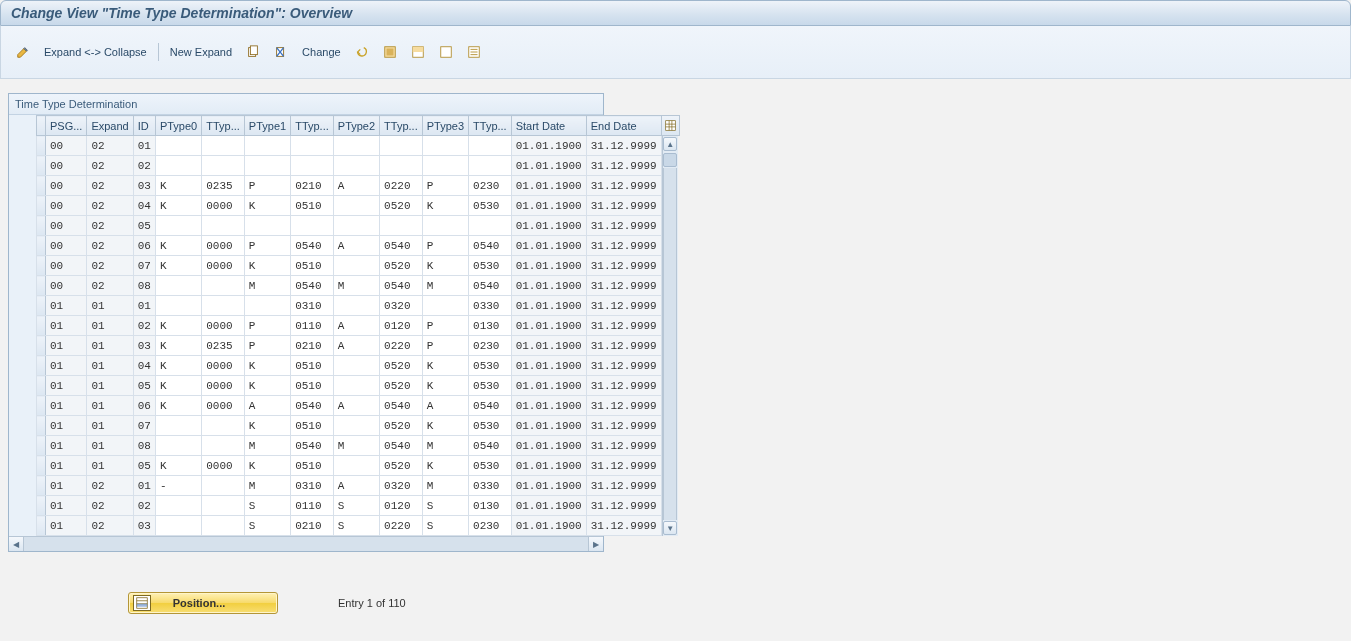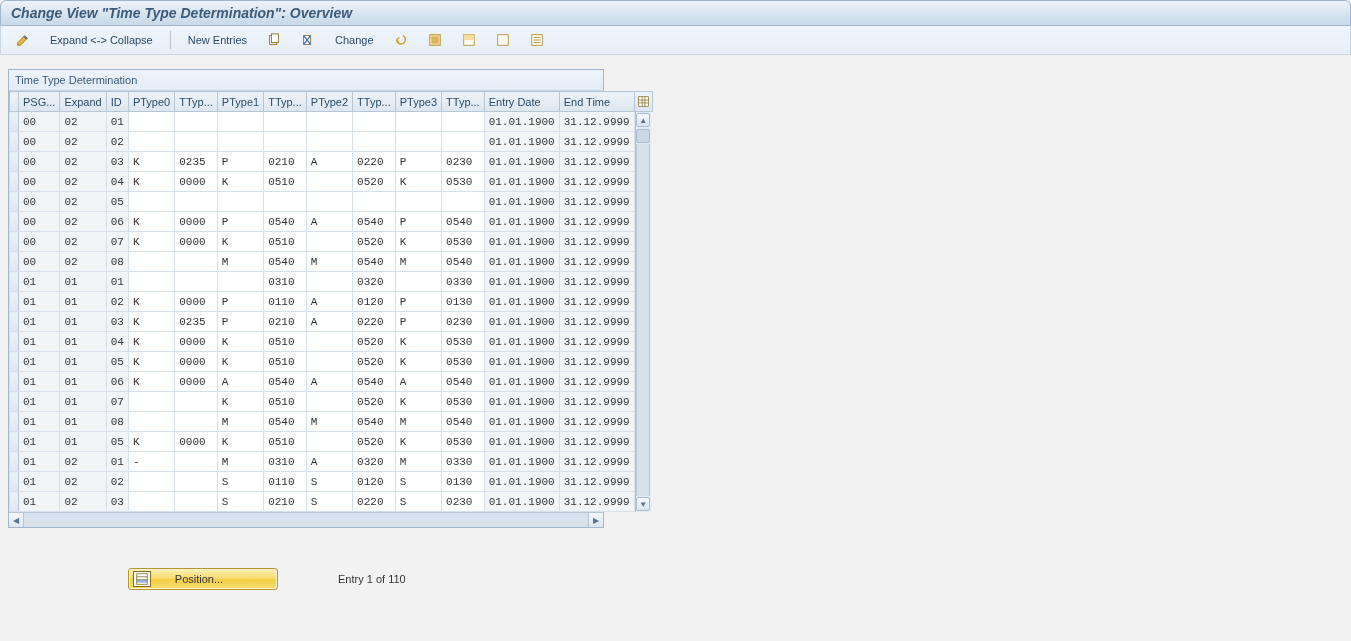--- a/index.html
+++ b/index.html
@@ -29,24 +29,23 @@
     font-size: 14px;
     color: #3a5b7a;
   }
 
   
   .toolbar {
     background: linear-gradient(#f0f5fb, #e7eff8);
     border-left: 1px solid #c9d6e3;
     border-right: 1px solid #c9d6e3;
     border-bottom: 1px solid #c9d6e3;
-    padding: 4px 8px;
+    padding: 16px 8px;
     display: flex;
     align-items: center;
-    gap: 6px;
     text-align: right;
   }
   .tbutton {
     display: inline-flex;
     align-items: center;
     gap: 4px;
     padding: 2px 6px;
     border: 1px solid transparent;
     border-radius: 3px;
     cursor: default;
@@ -83,20 +82,21 @@
     display: flex;
     align-items: stretch;
     background: #e9f1f9;
   }
   .data-table {
     border-collapse: collapse;
     table-layout: fixed;
     font-family: "Courier New", monospace;
     font-size: 11px;
     background: #fff;
+    margin-left: 27px;
   }
   .data-table th {
     background: linear-gradient(#eef3f9, #dce7f2);
     border: 1px solid #b7c6d5;
     font-weight: normal;
     font-family: Arial, Helvetica, sans-serif;
     color: #2a4a68;
     text-align: left;
     padding: 2px 4px;
     height: 20px;
@@ -186,20 +186,21 @@
     height: 22px;
     padding: 0 12px 0 4px;
     border: 1px solid #b49637;
     border-radius: 3px;
     background: linear-gradient(#fff1b6, #f7da6a 50%, #f2cf3f 51%, #f8de74);
     box-shadow: inset 0 0 0 1px #fff5c9;
     cursor: default;
     min-width: 150px;
     justify-content: center;
     position: relative;
+    font-weight: bold;
   }
   .pos-btn .picon {
     position: absolute;
     left: 4px;
     width: 18px; height: 16px;
     background: #fff;
     border: 1px solid #7e6a20;
     display: flex; align-items: center; justify-content: center;
   }
   .status-text { color: #333; }
@@ -218,21 +219,21 @@
       <svg class="ico" viewBox="0 0 16 16">
         <path d="M2 11 L9 4 L12 7 L5 14 L2 14 Z" fill="#e9b741" stroke="#a07316"></path>
         <path d="M10 3 L13 6 L12 7 L9 4 Z" fill="#7b8fa3" stroke="#4b5d6e"></path>
       </svg>
     </span>
     <span class="tbutton">
       <span>Expand &lt;-&gt; Collapse</span>
     </span>
     <span class="tsep"></span>
     <span class="tbutton">
-      <span>New Entries</span>
+      <span>New Expand</span>
     </span>
     <span class="tbutton">
       <svg class="ico" viewBox="0 0 16 16">
         <rect x="3" y="3" width="8" height="10" fill="#fff" stroke="#8d6a1f"></rect>
         <rect x="5" y="1" width="8" height="10" fill="#fff" stroke="#8d6a1f"></rect>
       </svg>
     </span>
     <span class="tbutton">
       <svg class="ico" viewBox="0 0 16 16">
         <rect x="3" y="3" width="8" height="10" fill="#fff" stroke="#8d6a1f"></rect>
@@ -305,22 +306,22 @@
               <th>Expand</th>
               <th>ID</th>
               <th>PType0</th>
               <th>TTyp...</th>
               <th>PType1</th>
               <th>TTyp...</th>
               <th>PType2</th>
               <th>TTyp...</th>
               <th>PType3</th>
               <th>TTyp...</th>
-              <th>Entry Date</th>
-              <th>End Time</th>
+              <th>Start Date</th>
+              <th>End Date</th>
             </tr>
           </thead>
           <tbody id="tbody">
               <tr>
                 <td class="rowsel"></td>
                 <td class="readonly">00</td>
                 <td class="readonly">02</td>
                 <td class="readonly">01</td>
                 <td></td>
                 <td></td>

